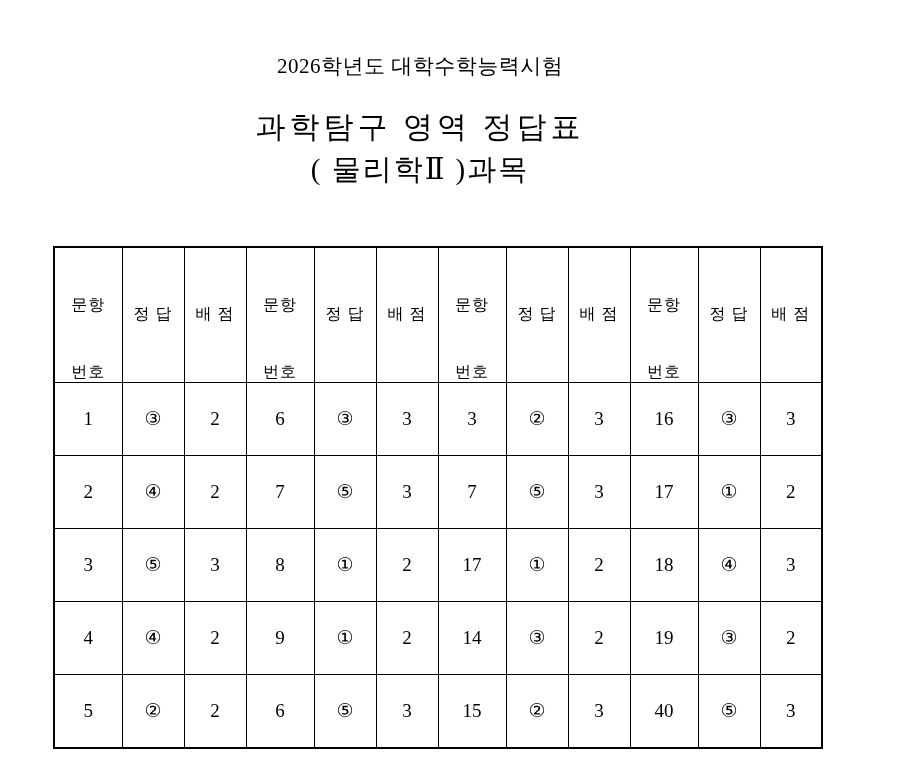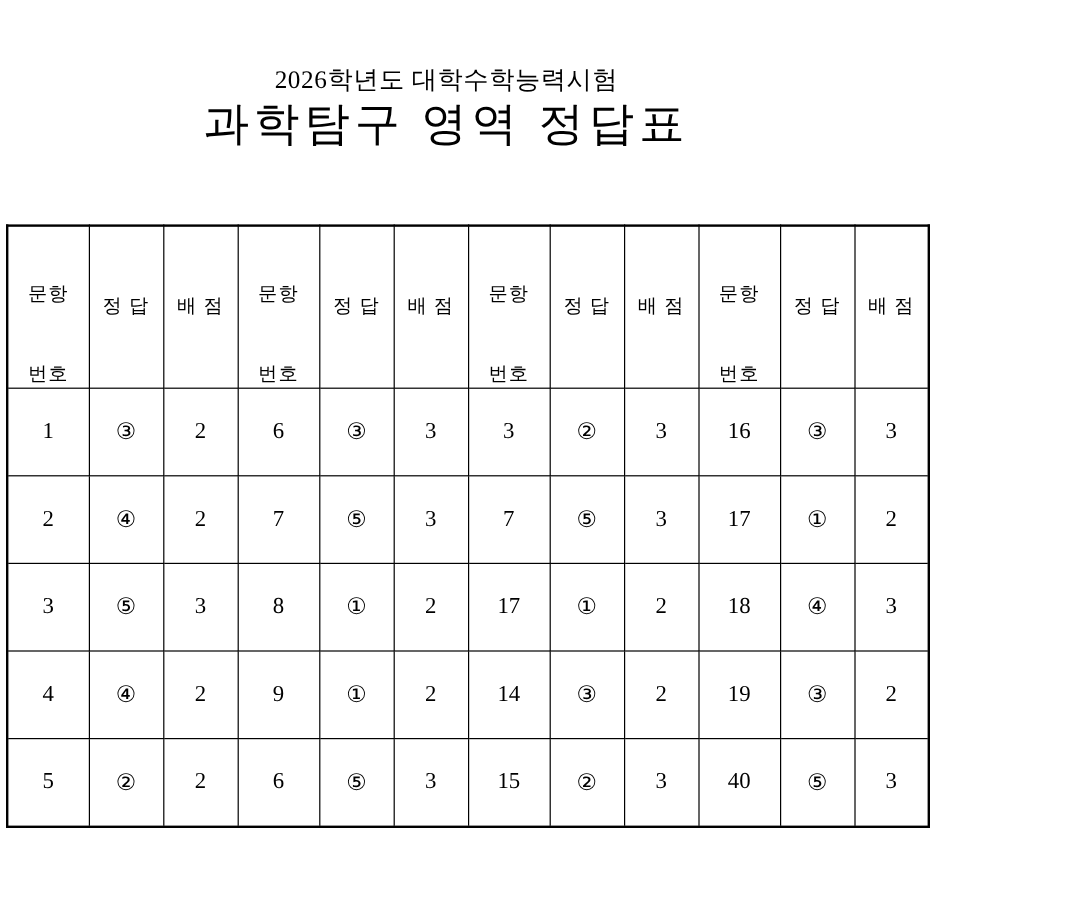--- a/index.html
+++ b/index.html
@@ -12,33 +12,35 @@
     height: 762px;
     font-family: "Liberation Serif", "DejaVu Serif", serif;
     color: #000000;
     position: relative;
     overflow: hidden;
   }
   .page {
     width: 744px;
     height: 762px;
     position: relative;
+    padding-left: 48px;
   }
   .header {
     text-align: center;
     padding-top: 54px;
   }
   .line-year {
     font-size: 21px;
     letter-spacing: 0.5px;
     line-height: 1.2;
   }
   .line-title {
-    font-size: 38px;
+    font-size: 30px;
     letter-spacing: 4px;
+    margin-top: 28px;
     line-height: 1.35;
   }
   .line-subject {
     font-size: 29px;
     letter-spacing: 2px;
     margin-top: 2px;
     line-height: 1.35;
   }
   .table-wrap {
     margin: 0 auto;
@@ -86,20 +88,21 @@
   }
 </style>
 </head>
 <body>
 
 <div class="page">
 
   <div class="header">
     <div class="line-year">2026학년도 대학수학능력시험</div>
     <div class="line-title">과학탐구 영역 정답표</div>
+    <div class="line-subject">( 물리학Ⅱ )과목</div>
   </div>
 
   <div class="table-wrap">
     <table class="answer-table">
       <colgroup>
         <col style="width:68px">
           <col style="width:62px">
           <col style="width:62px">
         <col style="width:68px">
           <col style="width:62px">

